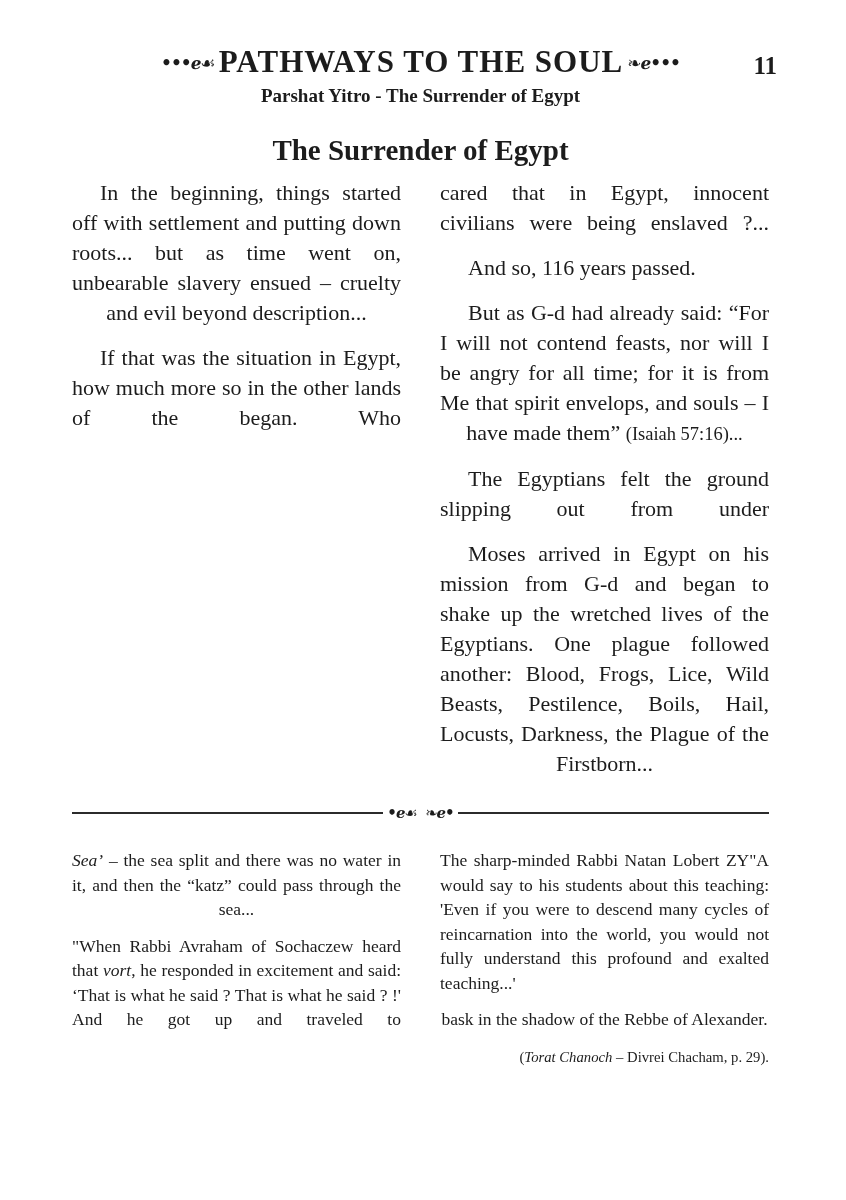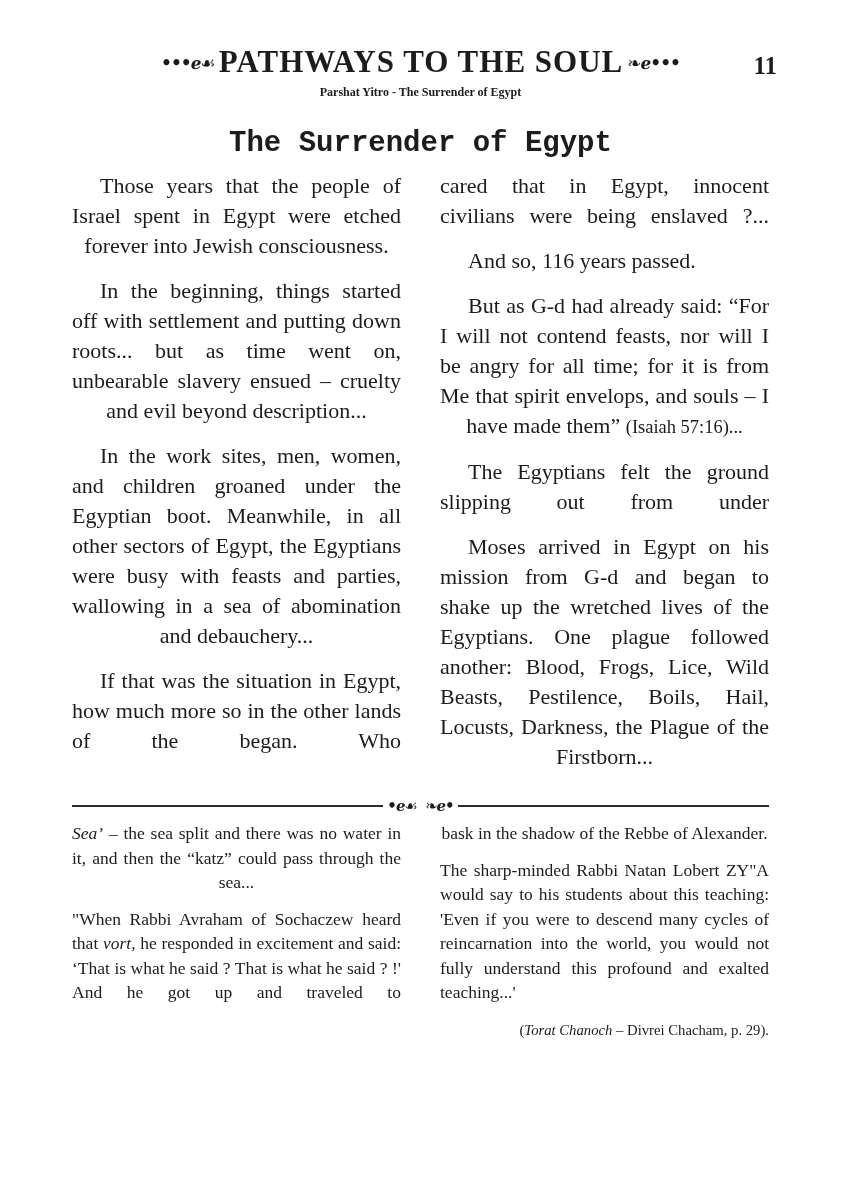--- a/index.html
+++ b/index.html
@@ -24,27 +24,26 @@
   .orn{
     font-family:"DejaVu Sans", sans-serif;
     font-size:17px;font-weight:bold;
     vertical-align:3px;letter-spacing:-1px;
   }
   .page-num{
     position:absolute;right:-8px;top:8px;
     font-weight:bold;font-size:25px;
   }
   .subtitle{
-    font-weight:bold;font-size:12px;margin-top:5px;
+    font-weight:bold;font-size:19px;margin-top:5px;
   }
   
   .article-title{
     text-align:center;font-weight:bold;font-size:29px;
     margin-top:27px;
-    font-family:Liberation Mono, monospace;
   }
   .cols{display:flex;gap:39px;margin-top:11px;}
   .col{flex:1;font-size:22px;line-height:30px;min-width:0;}
   .para{margin:0 0 15px 0;}
   .indent{text-indent:28px;}
   .center-last{text-align:justify;text-align-last:center;}
   .justify-all{text-align:justify;text-align-last:justify;}
   .left-last{text-align:justify;text-align-last:left;font-family:Liberation Serif, serif;}
   .center{text-align:right;}
   .it{font-style:italic;}
@@ -59,21 +58,21 @@
     font-family:"DejaVu Sans", sans-serif;
     font-size:15px;font-weight:bold;
     padding:0 4px;letter-spacing:-1px;
   }
   .fn-label{
     font-family:"DejaVu Serif", serif;
     font-style:italic;font-weight:bold;
     font-size:22px;letter-spacing:1px;
     padding:0 2px;white-space:nowrap;
   }
-  .fn-cols{display:flex;gap:39px;margin-top:6px;}
+  .fn-cols{display:flex;gap:39px;margin-top:26px;}
   .fn-col{flex:1;font-size:17.5px;line-height:24.5px;min-width:0;}
   .fn-col .para{margin:0 0 12px 0;}
 </style>
 </head>
 <body>
 
 <div class="page">
 
   <div class="hdr">
     <div class="hdr-main">
@@ -82,23 +81,21 @@
       <span class="orn">❧ℯ•••</span>
     </div>
     <span class="page-num">11</span>
     <div class="subtitle">Parshat Yitro - The Surrender of Egypt</div>
   </div>
 
   <div class="article-title">The Surrender of Egypt</div>
 
   <div class="cols">
     <div class="col">
-        <p class="para center-last indent"><span>Those years that the people of Israel spent in Egypt were etched forever into Jewish consciousness.</span></p>
         <p class="para center-last indent"><span>In the beginning, things started off with settlement and putting down roots... but as time went on, unbearable slavery ensued – cruelty and evil beyond description...</span></p>
-        <p class="para center-last indent"><span>In the work sites, men, women, and children groaned under the Egyptian boot. Meanwhile, in all other sectors of Egypt, the Egyptians were busy with feasts and parties, wallowing in a sea of abomination and debauchery...</span></p>
         <p class="para justify-all indent"><span>If that was the situation in Egypt, how much more so in the other lands of the began. Who</span></p>
       </div>
     <div class="col">
         <p class="para justify-all"><span>cared that in Egypt, innocent civilians were being enslaved ?...</span></p>
         <p class="para left-last indent"><span>And so, 116 years passed.</span></p>
         <p class="para center-last indent"><span>But as G-d had already said: “For I will not contend feasts, nor will I be angry for all time; for it is from Me that spirit envelops, and souls – I have made them” </span><span class="sm">(Isaiah 57:16)...</span></p>
         <p class="para justify-all indent"><span>The Egyptians felt the ground slipping out from under</span></p>
         <p class="para center-last indent"><span>Moses arrived in Egypt on his mission from G-d and began to shake up the wretched lives of the Egyptians. One plague followed another: Blood, Frogs, Lice, Wild Beasts, Pestilence, Boils, Hail, Locusts, Darkness, the Plague of the Firstborn...</span></p>
       </div>
   </div>
@@ -109,19 +106,19 @@
     <span class="fn-orn">❧ℯ•</span>
     <span class="fn-line"></span>
   </div>
 
   <div class="fn-cols">
     <div class="fn-col">
         <p class="para center-last"><span class="it">Sea’</span><span> – the sea split and there was no water in it, and then the “katz” could pass through the sea...</span></p>
         <p class="para justify-all"><span>"When Rabbi Avraham of Sochaczew heard that </span><span class="it">vort</span><span>, he responded in excitement and said: ‘That is what he said ? That is what he said ? !' And he got up and traveled to</span></p>
       </div>
     <div class="fn-col">
+        <p class="para justify-all"><span>The sharp-minded Rabbi Natan Lobert ZY"A would say to his students about this teaching: 'Even if you were to descend many cycles of reincarnation into the world, you would not fully understand this profound and exalted teaching...'</span></p>
         <p class="para center-last"><span>bask in the shadow of the Rebbe of Alexander.</span></p>
-        <p class="para justify-all"><span>The sharp-minded Rabbi Natan Lobert ZY"A would say to his students about this teaching: 'Even if you were to descend many cycles of reincarnation into the world, you would not fully understand this profound and exalted teaching...'</span></p>
         <p class="para center"><span class="sm">(</span><span class="it sm">Torat Chanoch</span><span class="sm"> – Divrei Chacham, p. 29).</span></p>
       </div>
   </div>
 
 </div>
 
 </body></html>

